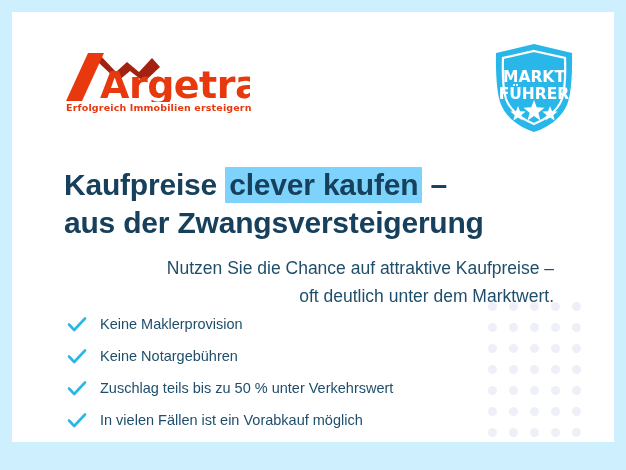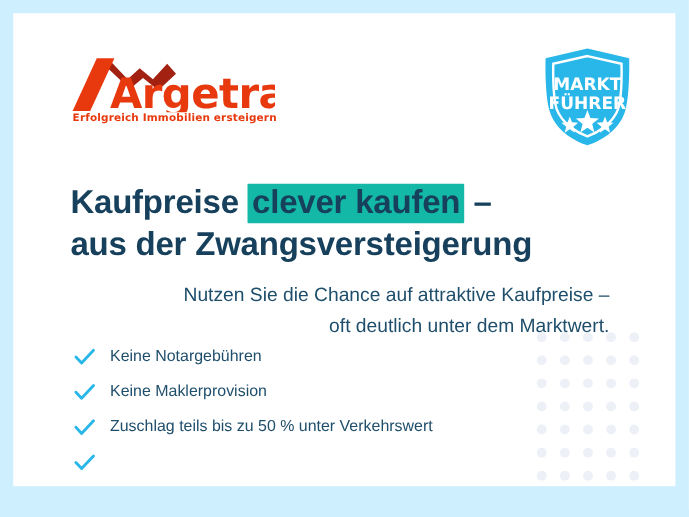--- a/index.html
+++ b/index.html
@@ -94,21 +94,21 @@
     left: 52px;
     top: 134px;
     width: 470px;
     font-size: 30px;
     line-height: 1.27;
     font-weight: bold;
     color: #17405C;
     letter-spacing: -0.2px;
   }
   .headline .hl {
-    background: #14b8a6;
+    background: #7dd3fc;
     padding: 1px 4px 2px 4px;
     border-radius: 1px;
   }
   .headline .ln2 {
     display: block;
   }
 
   
   .subhead {
     position: absolute;
@@ -188,38 +188,39 @@
     <p class="subhead">
       <span>Nutzen Sie die Chance auf attraktive Kaufpreise –</span>
       <span>oft deutlich unter dem Marktwert.</span>
     </p>
 
     <ul class="bullets" style="list-style:none;margin:0;padding:0;">
       <li class="bullet">
         <svg class="check" viewBox="0 0 22 22" xmlns="http://www.w3.org/2000/svg">
           <path d="M3 11.5 L8.2 17 L19 5.5" fill="none" stroke="#29B6E8" stroke-width="2.6" stroke-linecap="round" stroke-linejoin="round"></path>
         </svg>
+        <span class="btext">Keine Maklerprovision</span>
+      </li>
+      <li class="bullet">
+        <svg class="check" viewBox="0 0 22 22" xmlns="http://www.w3.org/2000/svg">
+          <path d="M3 11.5 L8.2 17 L19 5.5" fill="none" stroke="#29B6E8" stroke-width="2.6" stroke-linecap="round" stroke-linejoin="round"></path>
+        </svg>
         <span class="btext">Keine Notargebühren</span>
       </li>
       <li class="bullet">
         <svg class="check" viewBox="0 0 22 22" xmlns="http://www.w3.org/2000/svg">
           <path d="M3 11.5 L8.2 17 L19 5.5" fill="none" stroke="#29B6E8" stroke-width="2.6" stroke-linecap="round" stroke-linejoin="round"></path>
         </svg>
-        <span class="btext">Keine Maklerprovision</span>
-      </li>
-      <li class="bullet">
-        <svg class="check" viewBox="0 0 22 22" xmlns="http://www.w3.org/2000/svg">
-          <path d="M3 11.5 L8.2 17 L19 5.5" fill="none" stroke="#29B6E8" stroke-width="2.6" stroke-linecap="round" stroke-linejoin="round"></path>
-        </svg>
         <span class="btext">Zuschlag teils bis zu 50 % unter Verkehrswert</span>
       </li>
       <li class="bullet">
         <svg class="check" viewBox="0 0 22 22" xmlns="http://www.w3.org/2000/svg">
           <path d="M3 11.5 L8.2 17 L19 5.5" fill="none" stroke="#29B6E8" stroke-width="2.6" stroke-linecap="round" stroke-linejoin="round"></path>
         </svg>
+        <span class="btext">In vielen Fällen ist ein Vorabkauf möglich</span>
       </li>
     </ul>
 
     <div class="dot-grid" id="dot-grid">
         <div class="dot"></div>
         <div class="dot"></div>
         <div class="dot"></div>
         <div class="dot"></div>
         <div class="dot"></div>
         <div class="dot"></div>

